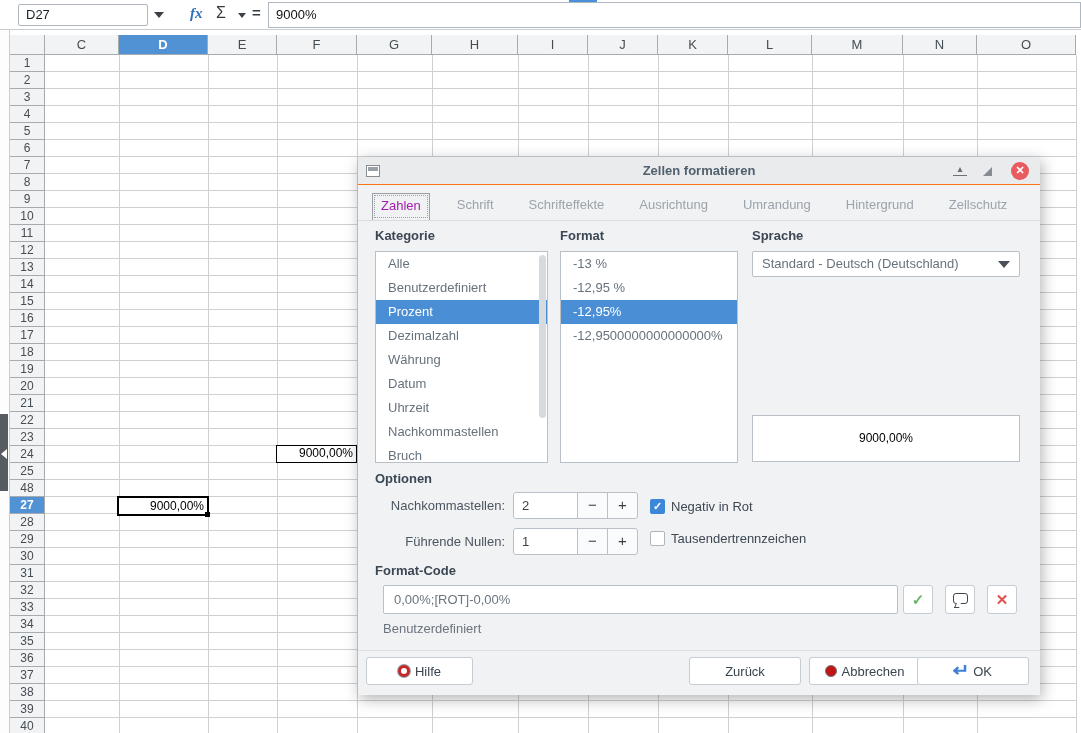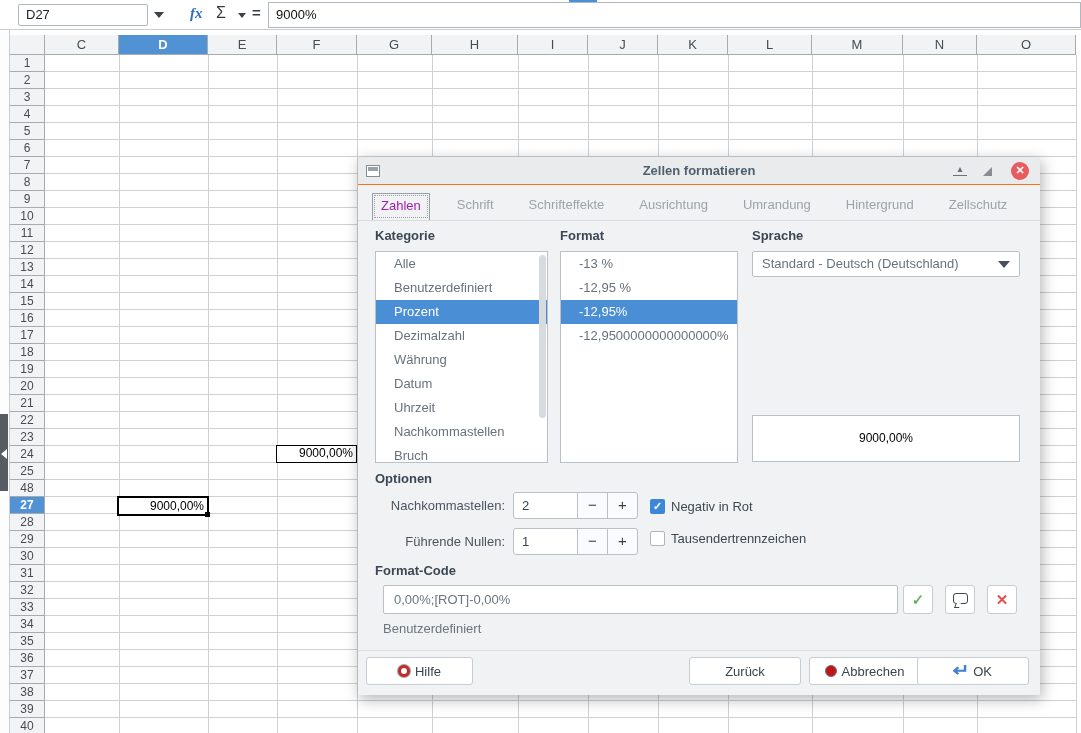--- a/index.html
+++ b/index.html
@@ -82,21 +82,21 @@
   .tab.active { color:#a21caf; border:1px solid #9aa0a6; border-bottom:none;
     background:#f1f2f4; outline:1px dotted #9aa0a6; outline-offset:-3px; }
 
   .sec-label { font-size:13px; font-weight:bold; color:#3b4854; }
   #cat-label { left:17px; top:71px; }
   #fmt-label { left:202px; top:71px; }
   #lang-label { left:394px; top:71px; }
   .listbox { background:#fff; border:1px solid #b9c0c7; overflow:hidden; }
   #cat-list { left:17px; top:94px; width:173px; height:212px; }
   #fmt-list { left:202px; top:94px; width:178px; height:212px; }
-  .litem { height:24px; line-height:24px; padding-left:18px; font-size:13px;
+  .litem { height:24px; line-height:24px; padding-left:12px; font-size:13px;
     color:#68727c; white-space:nowrap; }
   .litem.sel { background:#4a8fd6; color:#fff; }
   #cat-scroll { left:163px; top:3px; width:7px; height:163px; background:#d8dbde;
     border-radius:4px; position:absolute; }
   #lang-select { left:394px; top:94px; width:268px; height:26px; background:#fff;
     border:1px solid #b9c0c7; border-radius:2px; font-size:13px; color:#68727c;
     line-height:24px; padding-left:9px; }
   #lang-arrow { left:640px; top:104px; width:0; height:0; position:absolute;
     border-left:6px solid transparent; border-right:6px solid transparent;
     border-top:7px solid #4a5056; }

